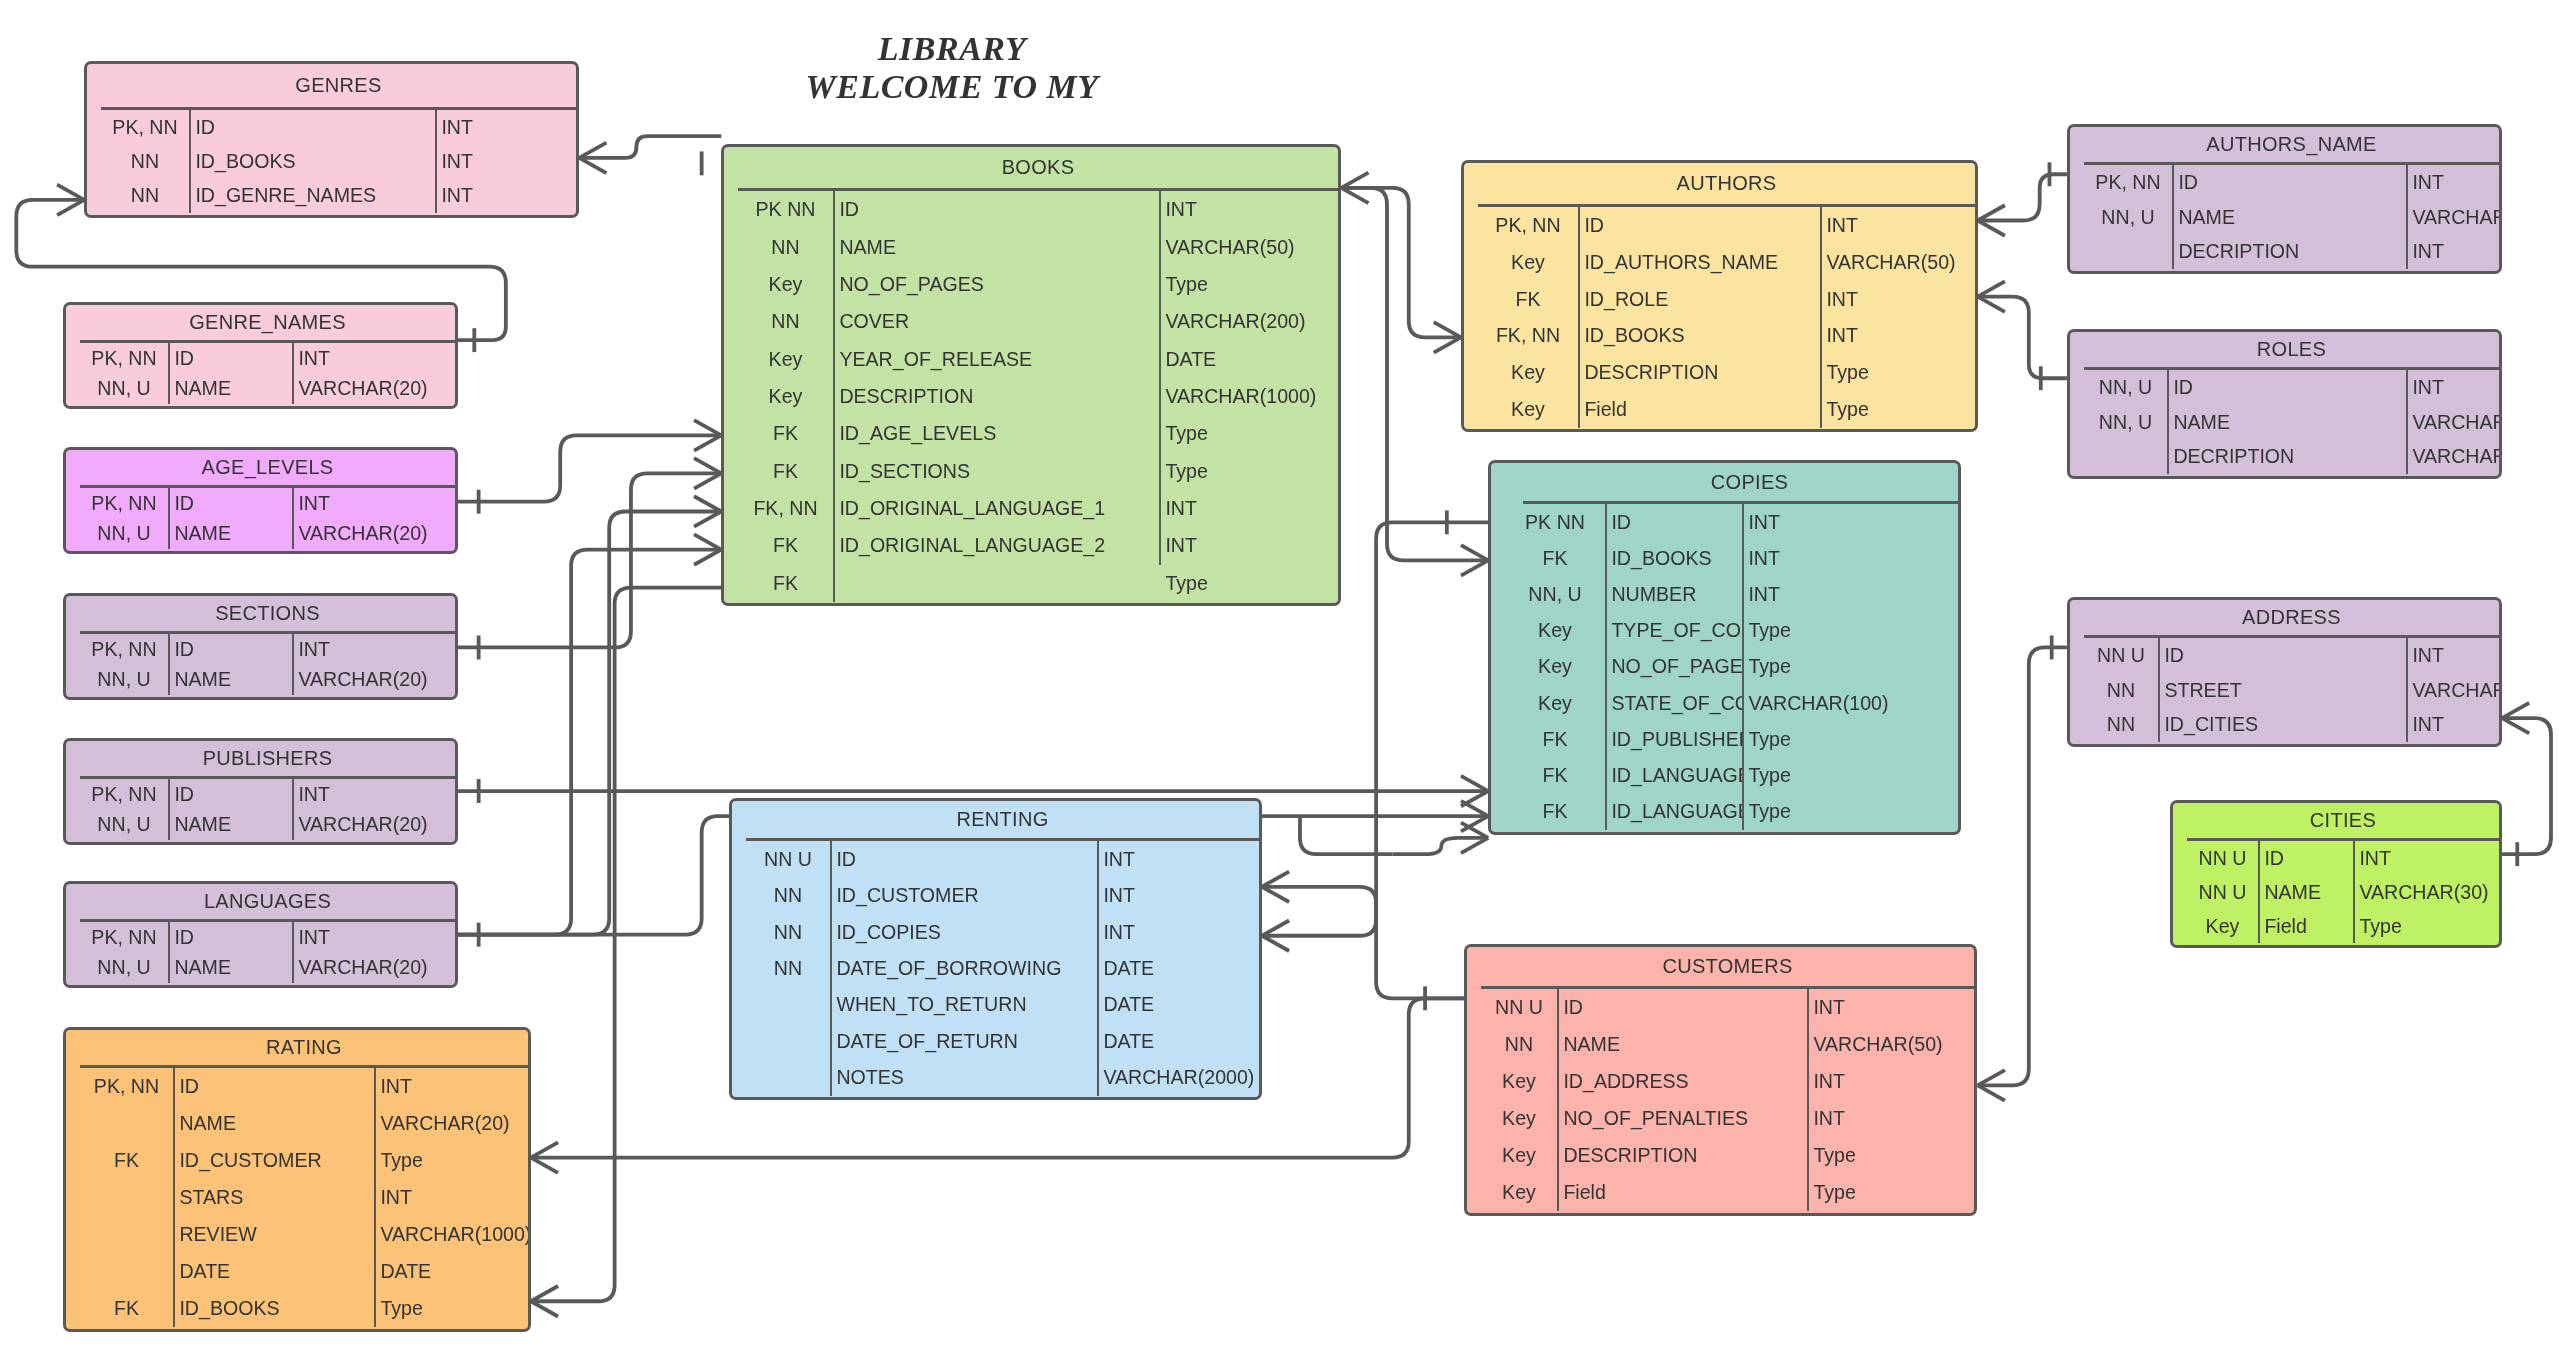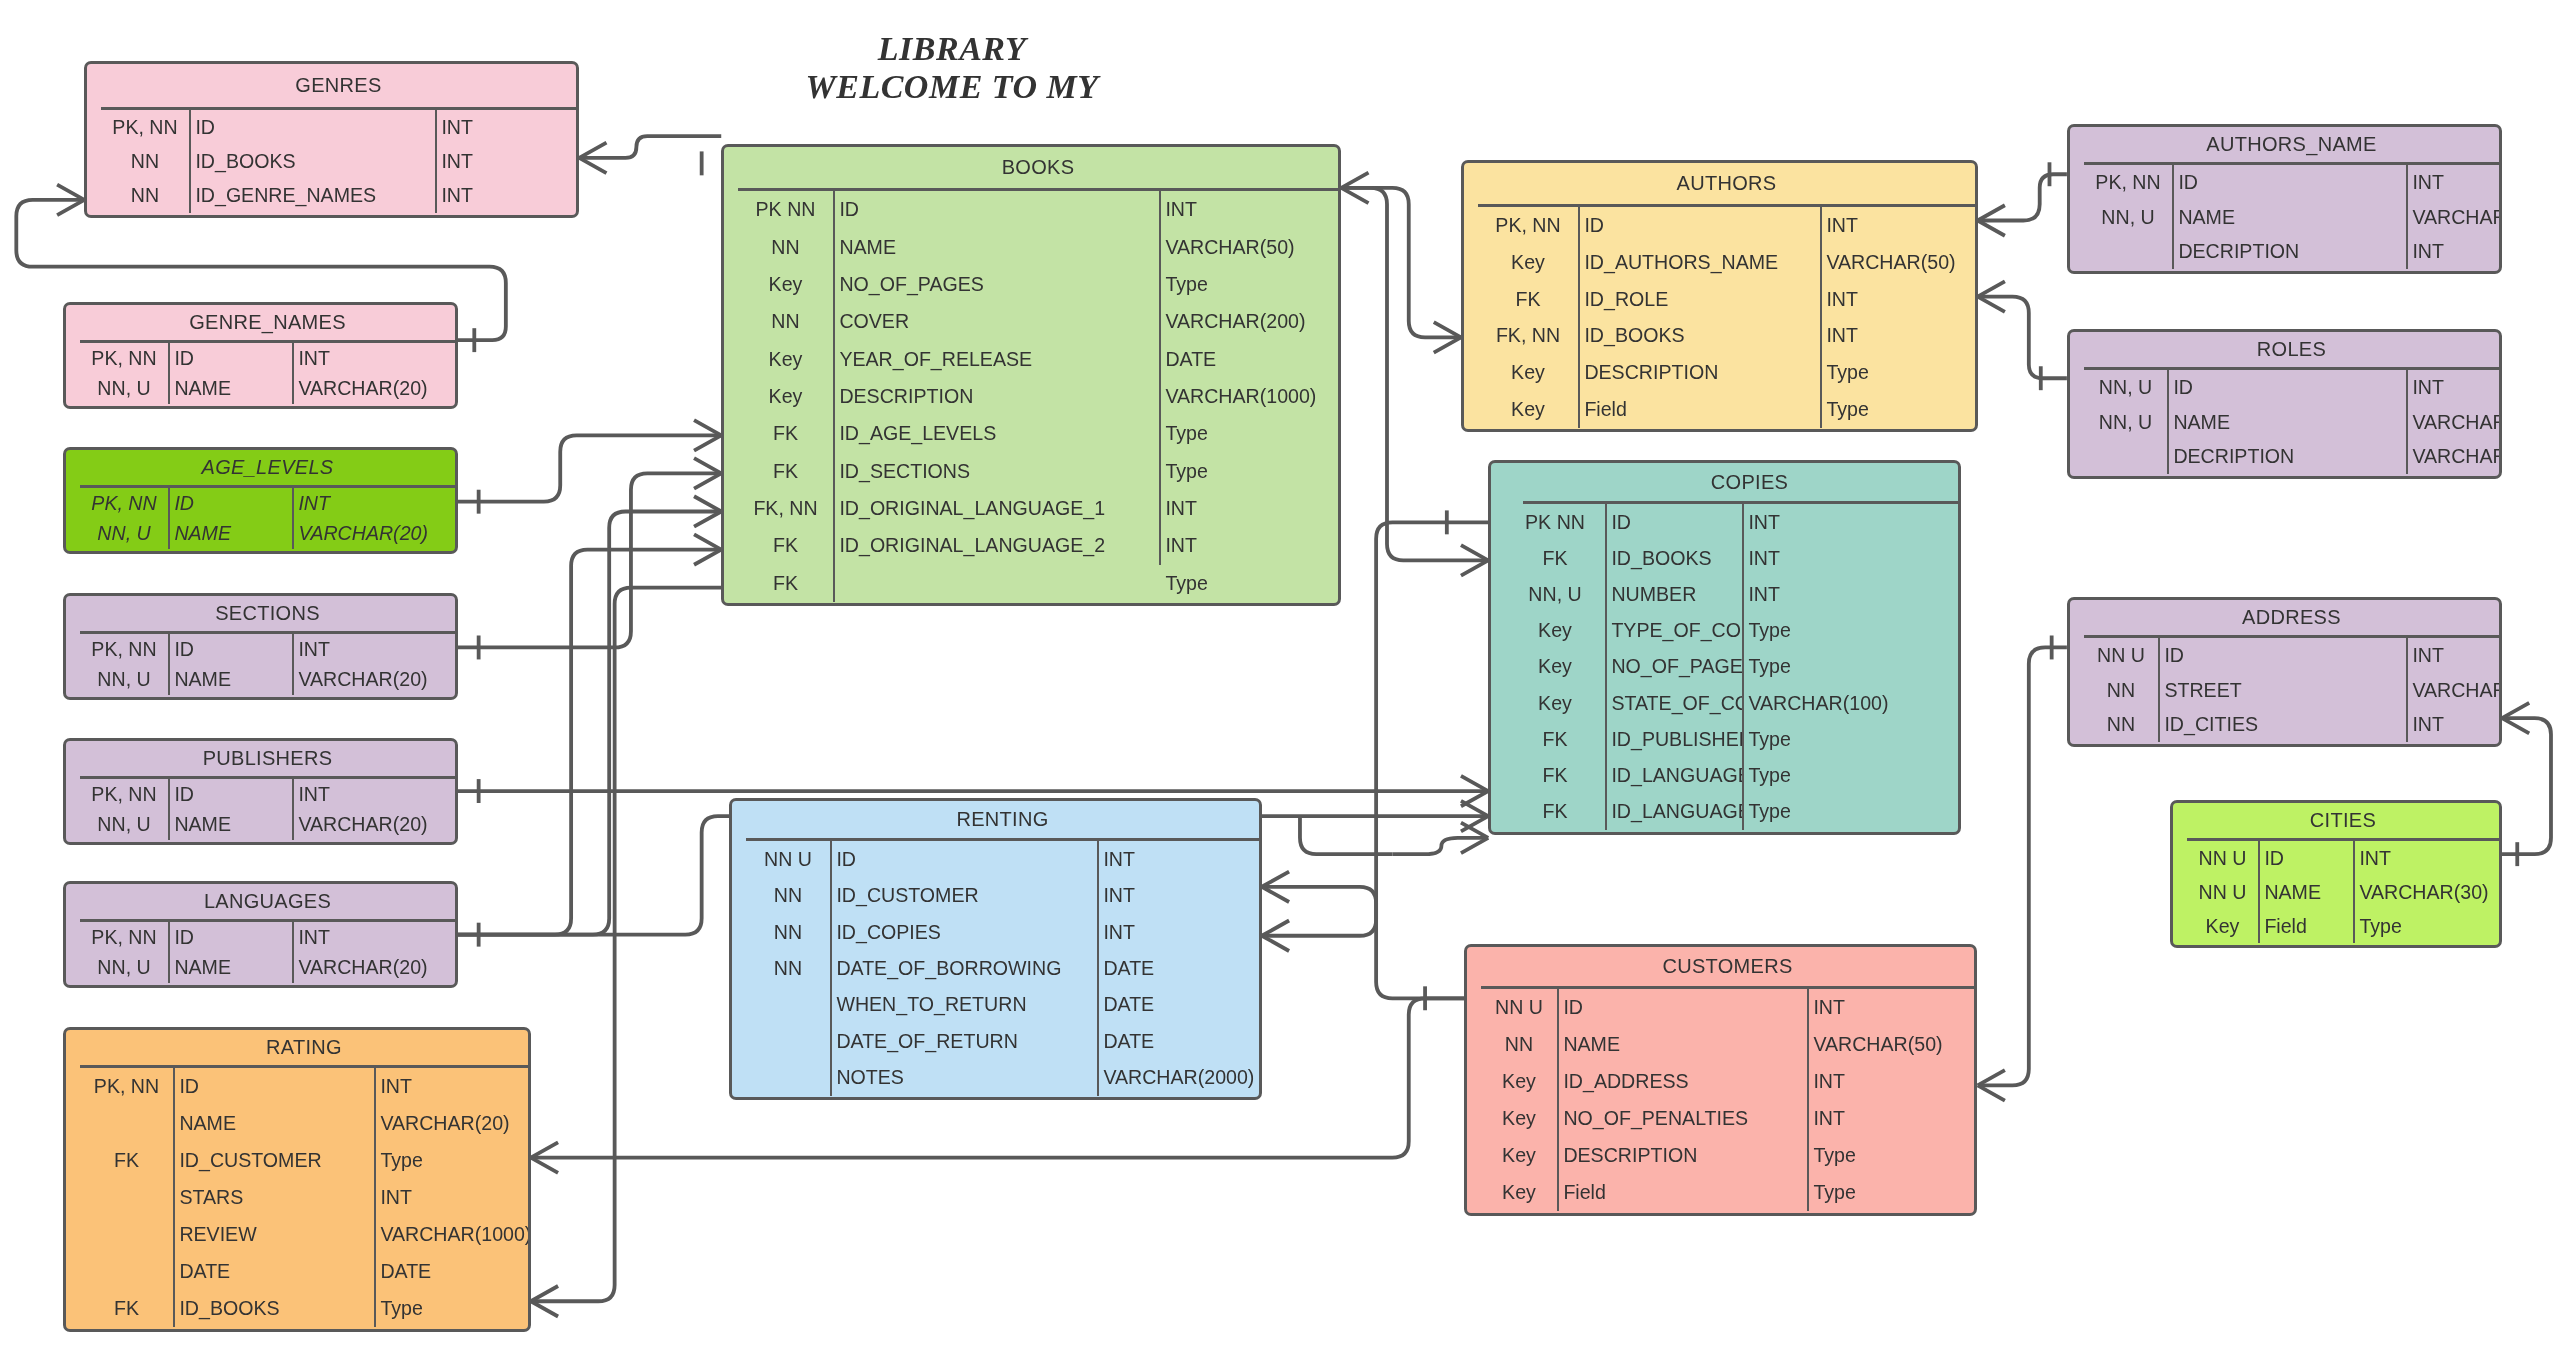--- a/index.html
+++ b/index.html
@@ -204,21 +204,21 @@
             <div class="cell c-field" style="width: 124px; flex: 0 0 124px;">ID</div>
             <div class="cell c-type" style="flex: 1 1 auto;">INT</div>
           </div>
           <div class="row">
             <div class="cell c-flag" style="width: 90px; flex: 0 0 90px;">NN, U</div>
             <div class="cell c-field" style="width: 124px; flex: 0 0 124px;">NAME</div>
             <div class="cell c-type" style="flex: 1 1 auto;">VARCHAR(20)</div>
           </div>
         </div>
       </div>
-      <div class="tbl" style="left: 63px; top: 447px; width: 395px; height: 107px; background: #84cc16; font-style: italic;">
+      <div class="tbl" style="left: 63px; top: 447px; width: 395px; height: 107px; background: #f0abfc;">
         <div class="tbl-title" style="height: 38px;">AGE_LEVELS</div>
         <div class="tbl-body" style="height: 61px;">
           <div class="row">
             <div class="cell c-flag" style="width: 90px; flex: 0 0 90px;">PK, NN</div>
             <div class="cell c-field" style="width: 124px; flex: 0 0 124px;">ID</div>
             <div class="cell c-type" style="flex: 1 1 auto;">INT</div>
           </div>
           <div class="row">
             <div class="cell c-flag" style="width: 90px; flex: 0 0 90px;">NN, U</div>
             <div class="cell c-field" style="width: 124px; flex: 0 0 124px;">NAME</div>

